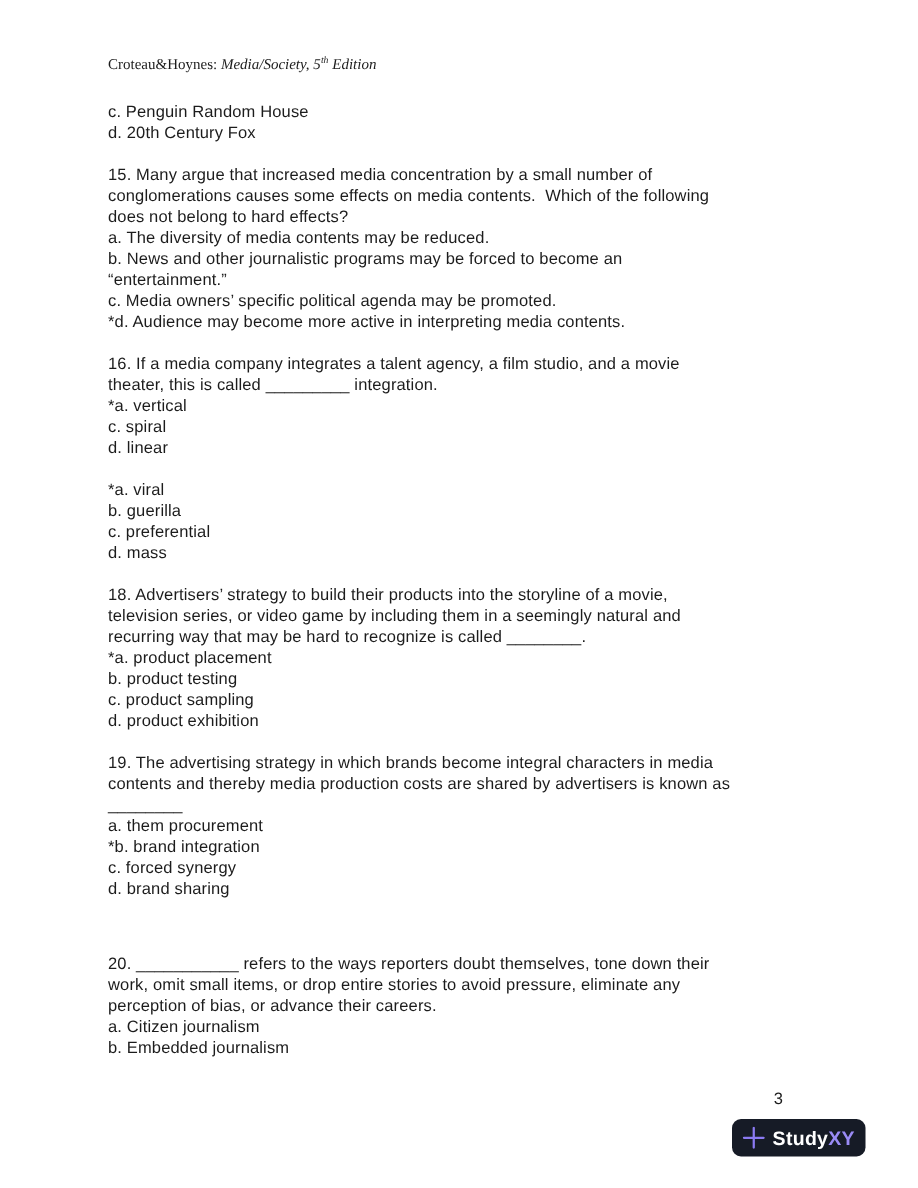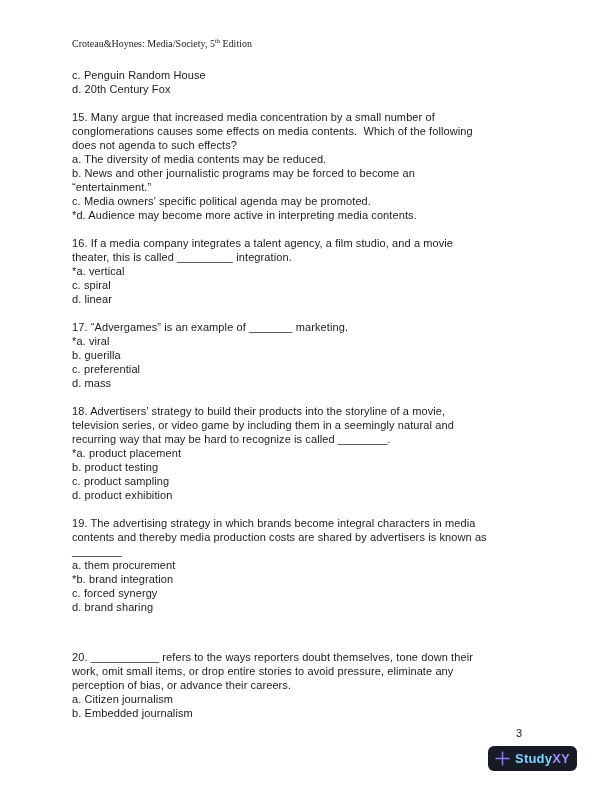--- a/index.html
+++ b/index.html
@@ -20,20 +20,21 @@
   .running-header {
     position: absolute;
     left: 72px;
     top: 38px;
     font-family: "Liberation Serif", serif;
     font-size: 10px;
     color: #1c1c1c;
     white-space: pre;
   }
   .running-header .italic {
+    font-style: italic;
   }
   .running-header sup {
     font-size: 6.5px;
     vertical-align: super;
     line-height: 0;
   }
   .doc-body {
     position: absolute;
     left: 72px;
     top: 68px;
@@ -99,36 +100,35 @@
   <div class="running-header"><span>Croteau&amp;Hoynes: </span><span class="italic">Media/Society, 5</span><sup class="italic">th</sup><span class="italic"> Edition</span></div>
 
   <div class="doc-body" id="doc-body">
       <div class="block">
         <div class="line">c. Penguin Random House</div>
         <div class="line">d. 20th Century Fox</div>
       </div>
       <div class="block">
         <div class="line">15. Many argue that increased media concentration by a small number of</div>
         <div class="line">conglomerations causes some effects on media contents.  Which of the following</div>
-        <div class="line">does not agenda to such effects?</div>
+        <div class="line">does not belong to hard effects?</div>
         <div class="line">a. The diversity of media contents may be reduced.</div>
         <div class="line">b. News and other journalistic programs may be forced to become an</div>
         <div class="line">“entertainment.”</div>
         <div class="line">c. Media owners’ specific political agenda may be promoted.</div>
         <div class="line">*d. Audience may become more active in interpreting media contents.</div>
       </div>
       <div class="block">
         <div class="line">16. If a media company integrates a talent agency, a film studio, and a movie</div>
         <div class="line">theater, this is called _________ integration.</div>
         <div class="line">*a. vertical</div>
         <div class="line">c. spiral</div>
         <div class="line">d. linear</div>
       </div>
       <div class="block">
-        <div class="line">17. “Advergames” is an example of _______ marketing.</div>
         <div class="line">*a. viral</div>
         <div class="line">b. guerilla</div>
         <div class="line">c. preferential</div>
         <div class="line">d. mass</div>
       </div>
       <div class="block">
         <div class="line">18. Advertisers’ strategy to build their products into the storyline of a movie,</div>
         <div class="line">television series, or video game by including them in a seemingly natural and</div>
         <div class="line">recurring way that may be hard to recognize is called ________.</div>
         <div class="line">*a. product placement</div>
@@ -156,16 +156,16 @@
 
   <div class="page-number">3</div>
 
   <div class="brand-badge" id="brand-badge" style="background: rgb(22, 27, 38);">
     <span class="brand-plus" id="brand-plus" style="color: rgb(139, 122, 242);">
       <svg viewBox="0 0 16 16" width="15" height="15" aria-hidden="true">
         <line x1="8" y1="1" x2="8" y2="15" stroke="currentColor" stroke-width="1.6" stroke-linecap="round"></line>
         <line x1="1" y1="8" x2="15" y2="8" stroke="currentColor" stroke-width="1.6" stroke-linecap="round"></line>
       </svg>
     </span>
-    <span class="brand-text"><span class="brand-study" id="brand-study" style="color: #7dd3fc;">Study</span><span class="brand-xy" id="brand-xy" style="color: rgb(154, 139, 245);">XY</span></span>
+    <span class="brand-text"><span class="brand-study" id="brand-study" style="color: #ffffff;">Study</span><span class="brand-xy" id="brand-xy" style="color: rgb(154, 139, 245);">XY</span></span>
   </div>
 
 </div>
 
 </body></html>

